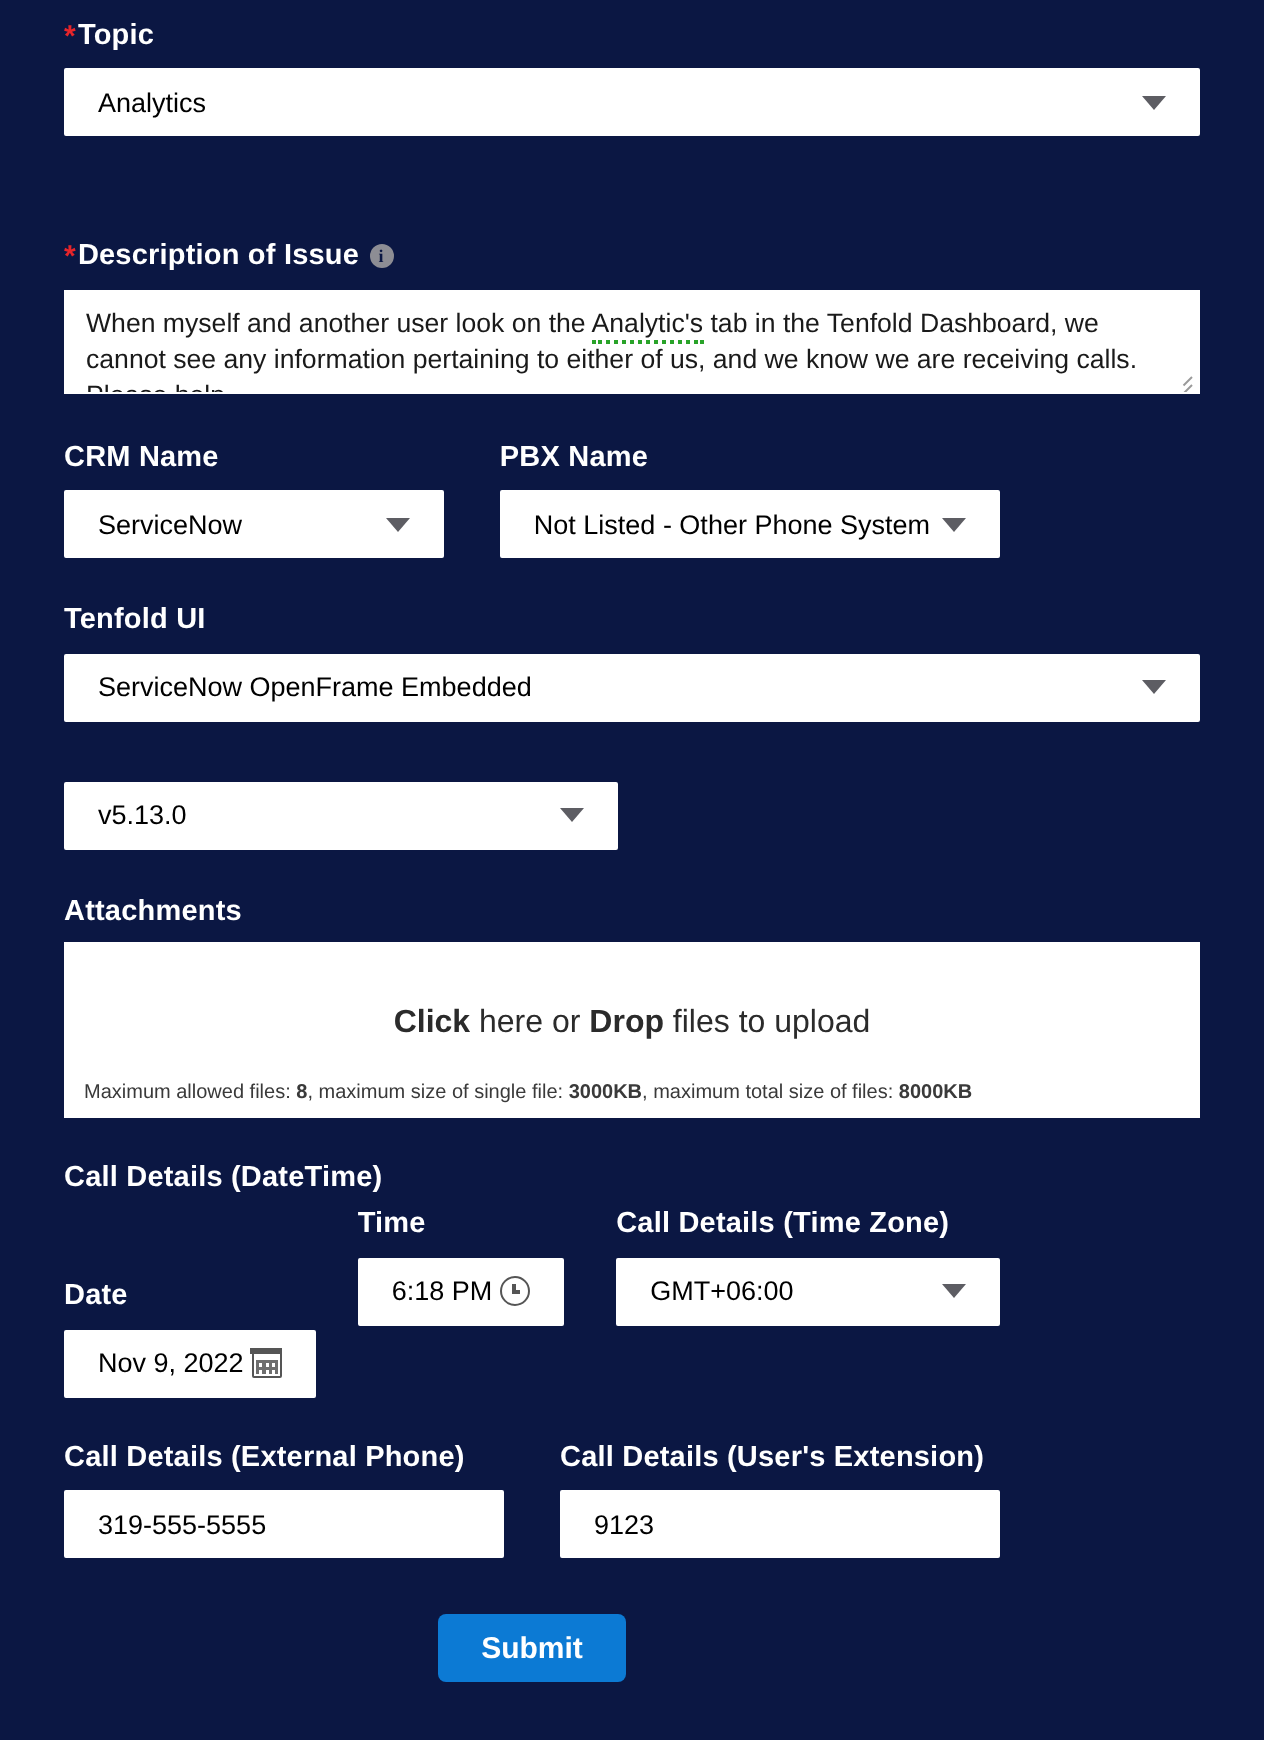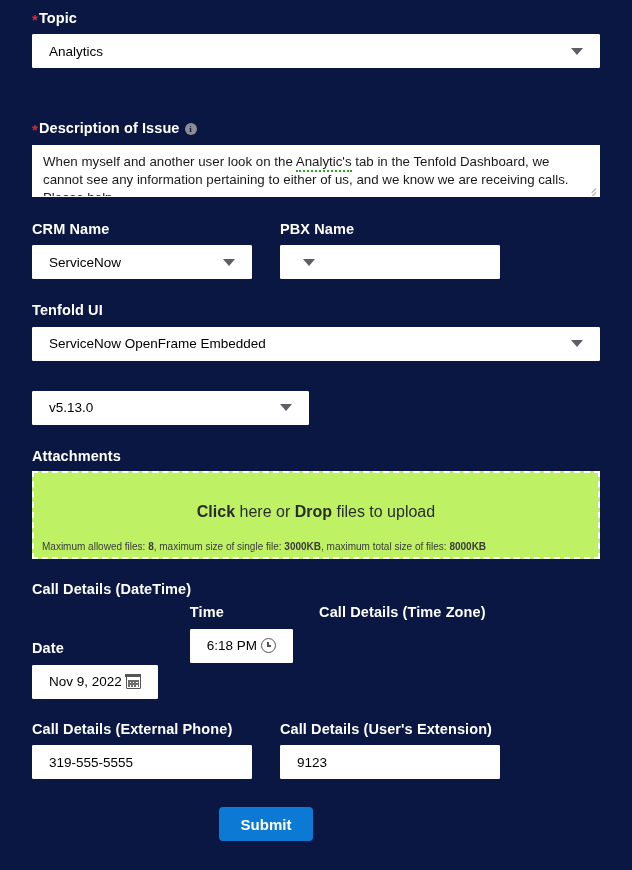--- a/index.html
+++ b/index.html
@@ -134,21 +134,21 @@
   .row { display: flex; gap: 12px; }
   .col-left  { width: 277px; }
   .col-right { width: 277px; margin-left: 16px; }
   .full { width: 568px; }
 
   .gap-label { height: 7px; }
 
   
   .dropzone {
     border: 2px dashed #ffffff;
-    background: #bef264;
+    background: #ffffff;
     height: 88px;
     position: relative;
     display: flex;
     flex-direction: column;
     justify-content: center;
     cursor: pointer;
   }
   .dz-main {
     text-align: center;
     font-size: 16px;
@@ -162,21 +162,21 @@
     right: 8px;
     bottom: 5px;
     font-size: 10px;
     color: #3a3a3a;
     white-space: nowrap;
   }
   .dz-note b { font-weight: bold; }
 
   
   .dt-date { width: 133px; margin-top: 36px; }
-  .dt-time { width: 128px; margin-left: 20px; }
+  .dt-time { width: 128px; margin-left: 9px; }
 
   .cal-icon, .clock-icon {
     flex: 0 0 auto;
     width: 15px;
     height: 15px;
     margin-left: 4px;
     position: relative;
   }
   .cal-icon { border: 1.5px solid #555; border-radius: 1px; }
   .cal-icon::before {
@@ -269,20 +269,21 @@
       <div class="gap-label"></div>
       <div class="ctrl">
         <span class="val">ServiceNow</span>
         <span class="caret"></span>
       </div>
     </div>
     <div class="col-right">
       <label class="field-label">PBX Name</label>
       <div class="gap-label"></div>
       <div class="ctrl">
+        <span class="val">Not Listed - Other Phone System</span>
         <span class="caret"></span>
       </div>
     </div>
   </div>
 
   <div style="height:23px"></div>
 
   <div>
     <label class="field-label">Tenfold UI</label>
     <div class="gap-label"></div>
@@ -331,20 +332,24 @@
         <label class="field-label">Time</label>
         <div class="gap-label"></div>
         <div class="ctrl text-input">
           <span class="val">6:18 PM</span>
           <span class="clock-icon"></span>
         </div>
       </div>
       <div class="col-right" style="margin-left:14px">
         <label class="field-label">Call Details (Time Zone)</label>
         <div class="gap-label"></div>
+        <div class="ctrl">
+          <span class="val">GMT+06:00</span>
+          <span class="caret"></span>
+        </div>
       </div>
     </div>
   </div>
 
   <div style="height:22px"></div>
 
   <div class="row">
     <div class="col-left">
       <label class="field-label">Call Details (External Phone)</label>
       <div class="gap-label"></div>

